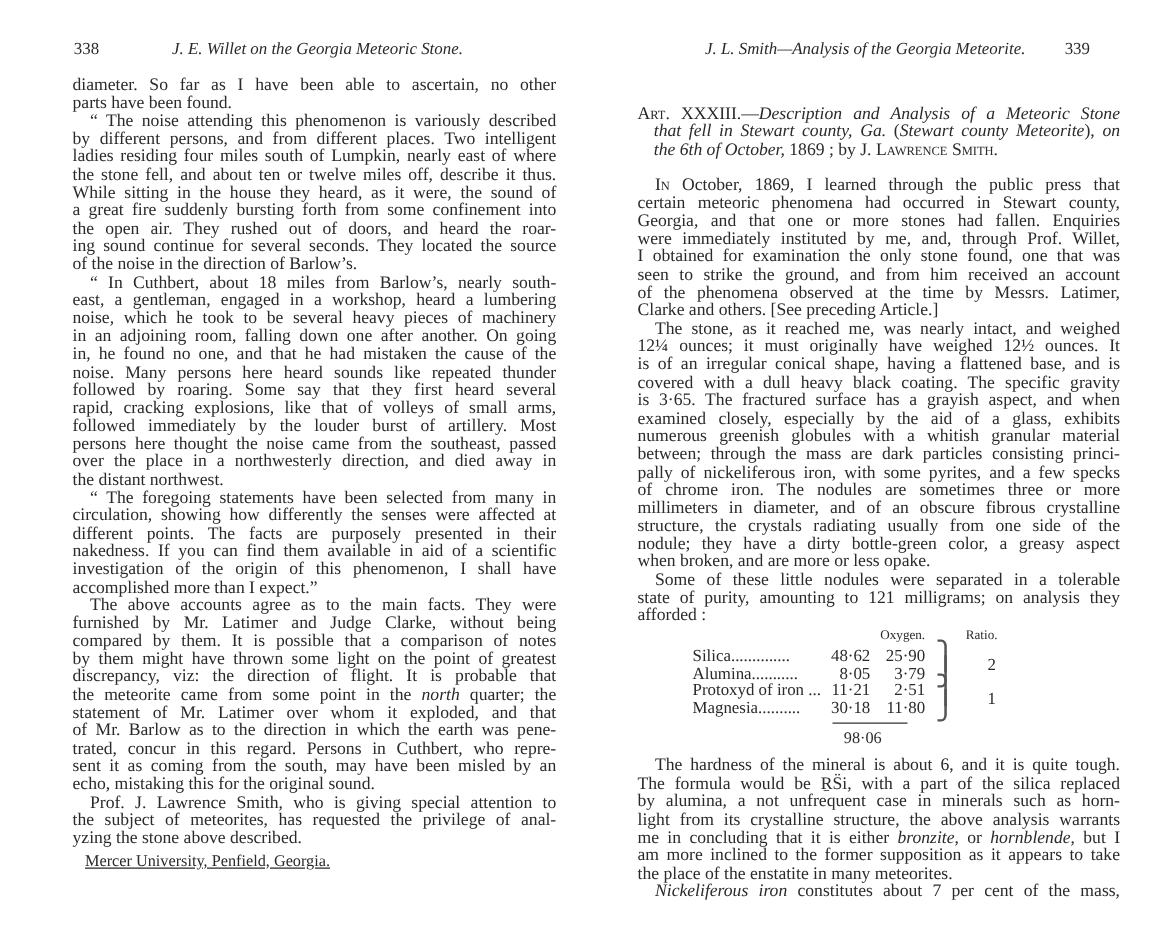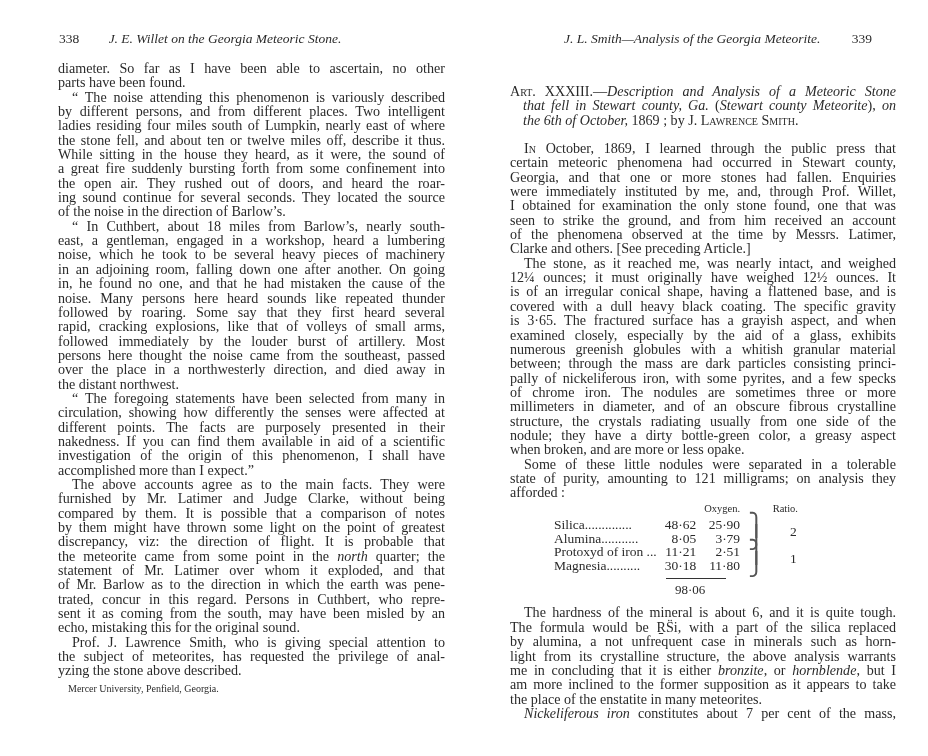--- a/index.html
+++ b/index.html
@@ -5,31 +5,31 @@
   html, body { margin:0; padding:0; background:#ffffff; }
   body { width:928px; height:756px; overflow:hidden; position:relative;
          font-family:"Liberation Serif","DejaVu Serif",serif; color:#2a2a2a; }
   .page { position:absolute; top:0; height:756px; }
   #left-page { left:0; width:464px; }
   #right-page { left:464px; width:464px; }
   .running-head { position:absolute; top:31px; font-size:13.5px; white-space:nowrap; }
   .running-head .num { font-style:normal; }
   .running-head .title { font-style:italic; }
   #left-page .running-head { left:59px; }
-  #left-page .running-head .title { margin-left:26px;font-style:italic; }
+  #left-page .running-head .title { margin-left:55px;font-style:italic; }
   #right-page .running-head { left:100px; }
   #right-page .running-head .num { margin-left:28px; }
   .body { position:absolute; font-size:14.1px; line-height:14.35px; text-align:justify; }
   #left-page .body { left:58px; top:61px; width:387px; }
   #right-page .body { left:46px; top:84px; width:386px; }
   .ln { display:block; text-align:justify; text-align-last:justify; white-space:nowrap; height:14.35px; }
   .ln.last { text-align-last:left; }
   .ln.ind { padding-left:14px; }
   .ln.hang { padding-left:13px; }
-  .sig { font-size:10px; padding-left:10px; margin-top:4px; display:block; }
+  .sig { font-size:13px; padding-left:10px; margin-top:4px; display:block;text-decoration:underline; }
   .art-head { display:block; }
   .sc { font-variant:small-caps; }
   i { font-style:italic; }
   .gap { height:14px; }
   table.analysis { border-collapse:collapse; margin:2px 12px 0 40px; font-size:13.5px; line-height:13.5px; }
   table.analysis td { padding:0 4px; white-space:nowrap; vertical-align:middle; }
   table.analysis th { font-weight:normal; font-size:10.5px; padding:0 4px 3px; }
   .num-r { text-align:right; }
   .brace { font-size:22px; line-height:12px; color:#555; }
   .total-line { border-top:1px solid #333; width:60px; margin:6px 0 4px 156px; }

